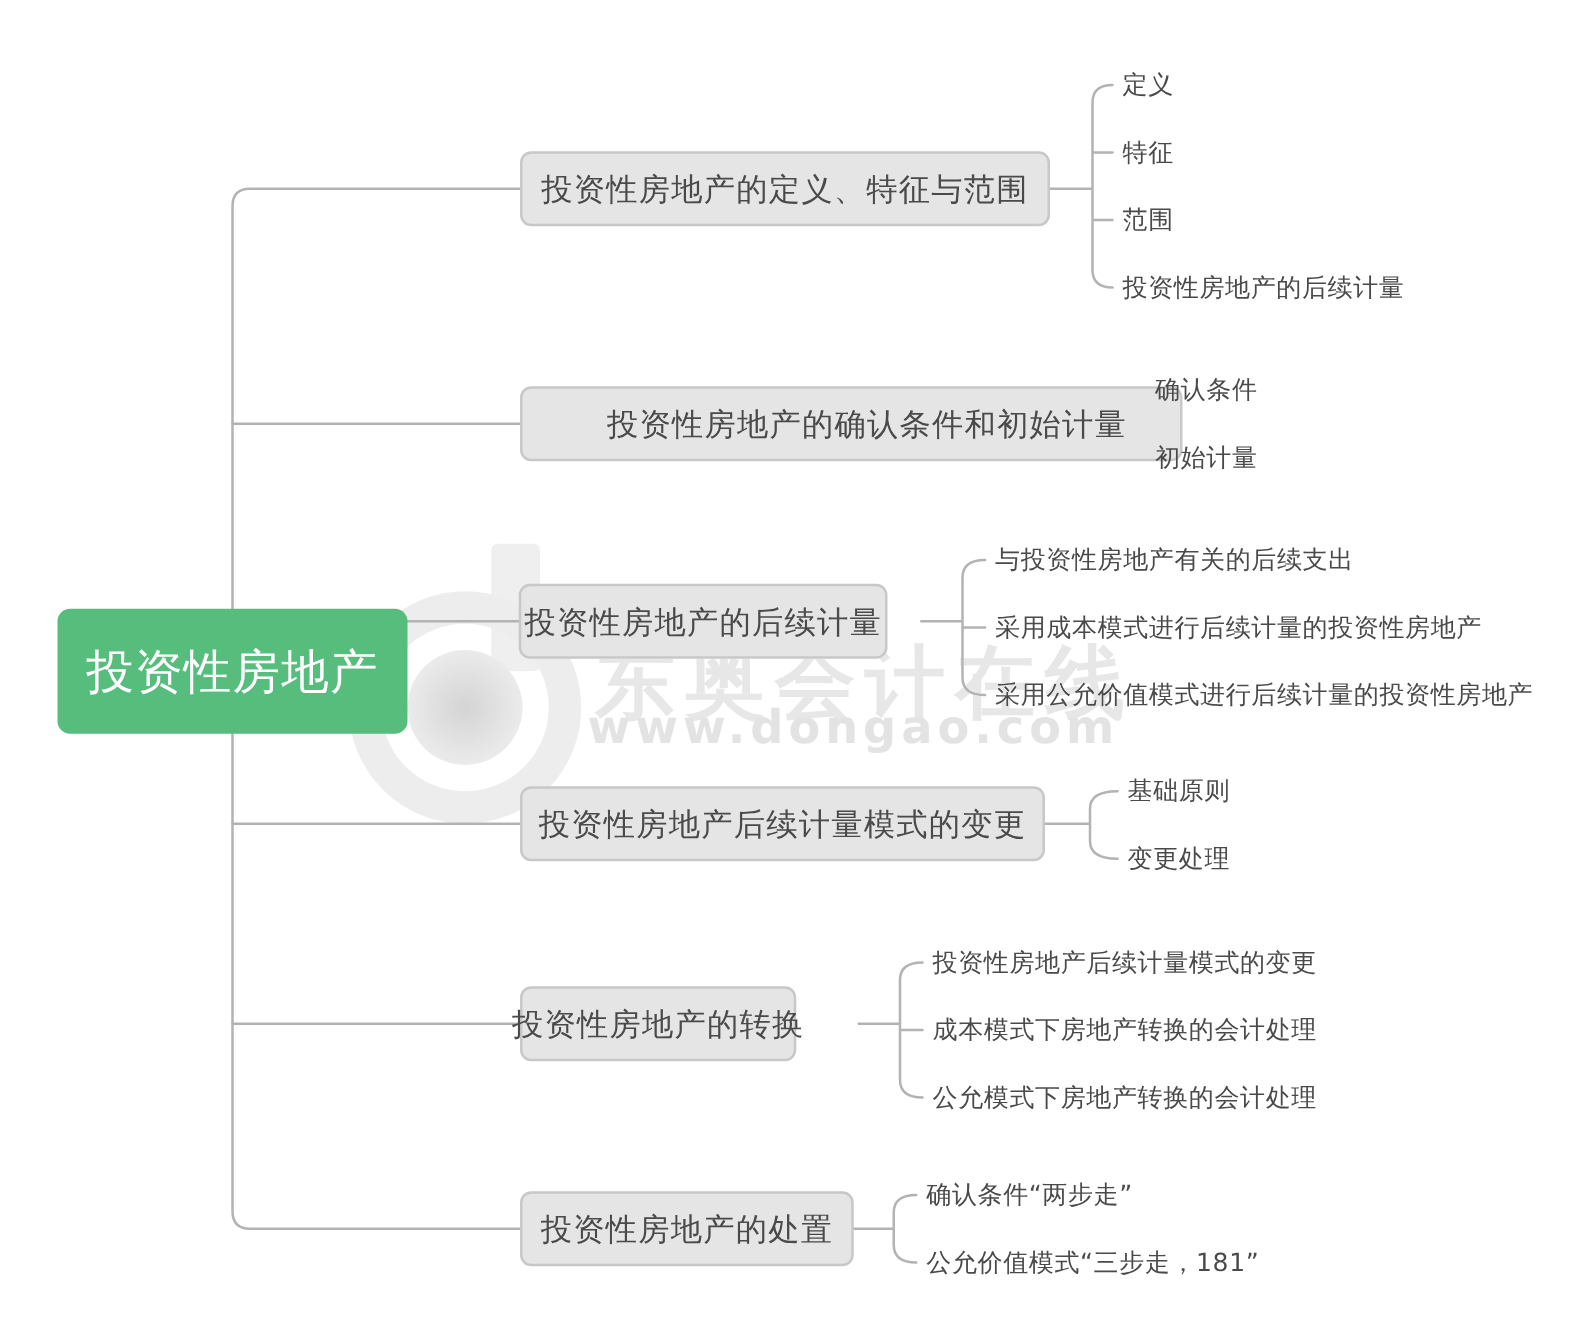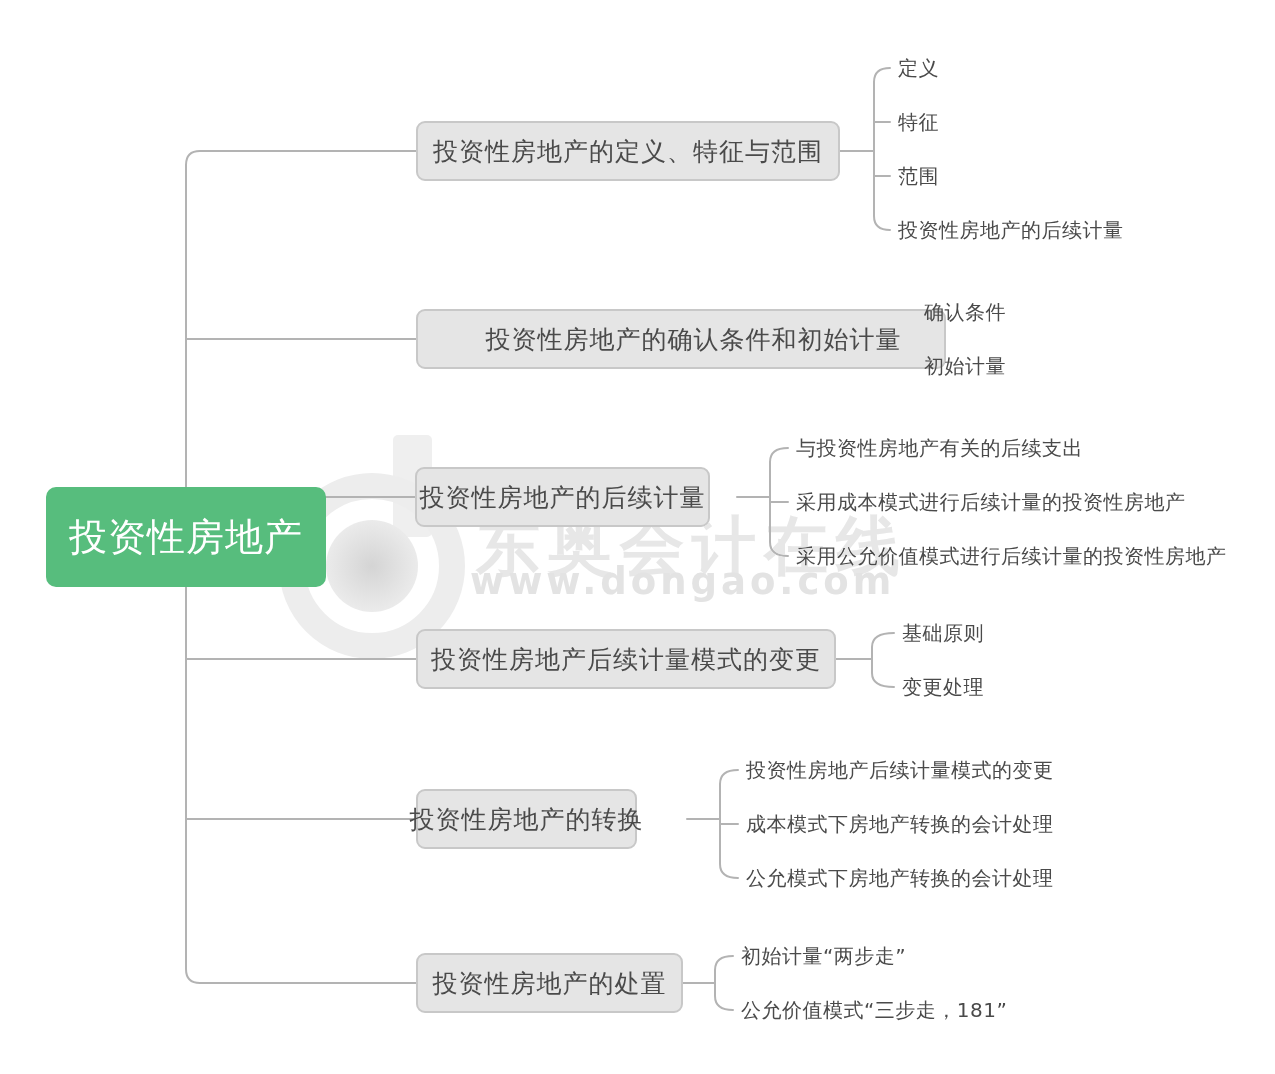--- a/index.html
+++ b/index.html
@@ -93,19 +93,19 @@
   <div class="topic" style="left:416px;top:629px;width:420px;">投资性房地产后续计量模式的变更</div>
   <div class="leaf" style="left:902px;top:633px;">基础原则</div>
   <div class="leaf" style="left:902px;top:687px;">变更处理</div>
 
   <div class="topic" style="left:416px;top:789px;width:221px;">投资性房地产的转换</div>
   <div class="leaf" style="left:746px;top:770px;">投资性房地产后续计量模式的变更</div>
   <div class="leaf" style="left:746px;top:824px;">成本模式下房地产转换的会计处理</div>
   <div class="leaf" style="left:746px;top:878px;">公允模式下房地产转换的会计处理</div>
 
   <div class="topic" style="left:416px;top:953px;width:267px;">投资性房地产的处置</div>
-  <div class="leaf" style="left:741px;top:956px;">初始计量“两步走”</div>
+  <div class="leaf" style="left:741px;top:956px;">确认条件“两步走”</div>
   <div class="leaf" style="left:741px;top:1010px;">公允价值模式“三步走，181”</div>
 
   <div class="wm-text">东奥会计在线</div>
   <div class="wm-url">www.dongao.com</div>
 
 </div>
 
 </body></html>

